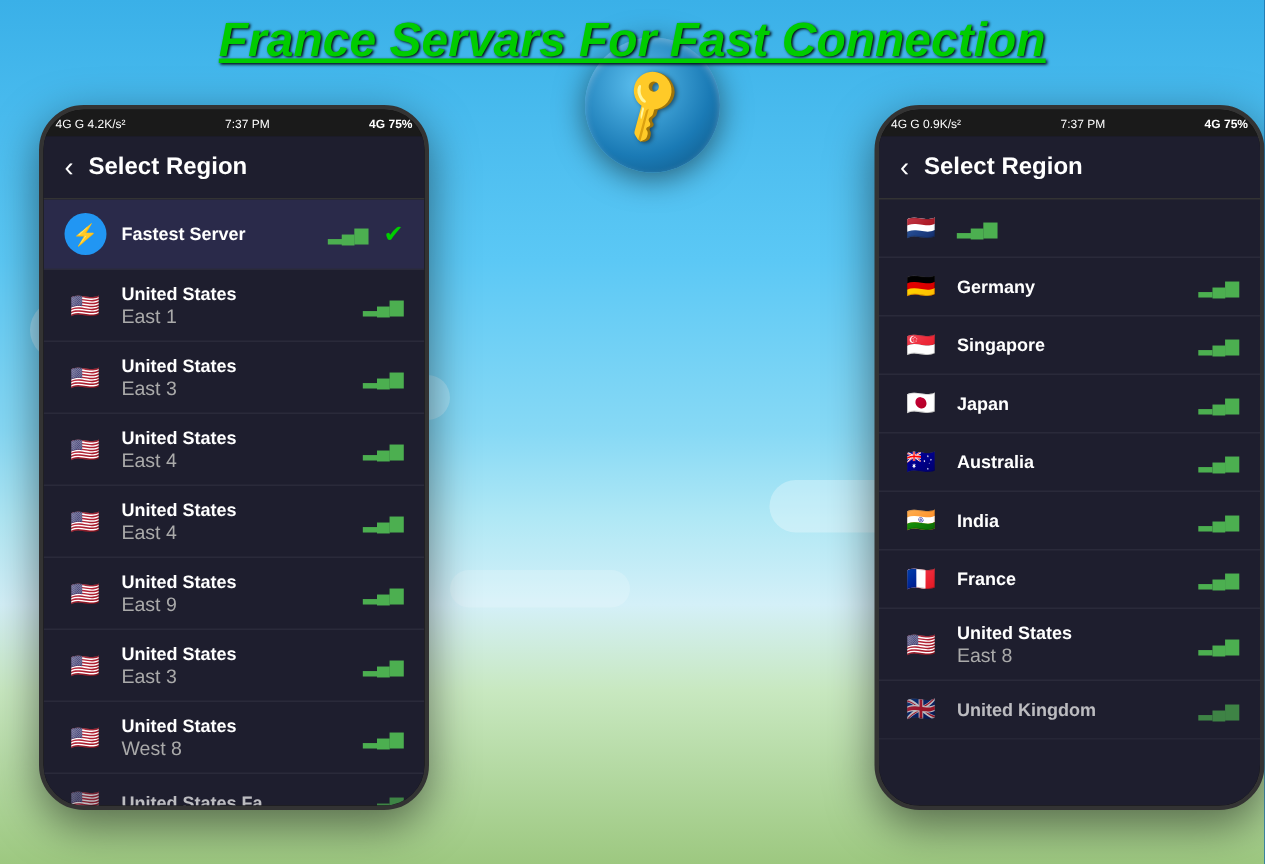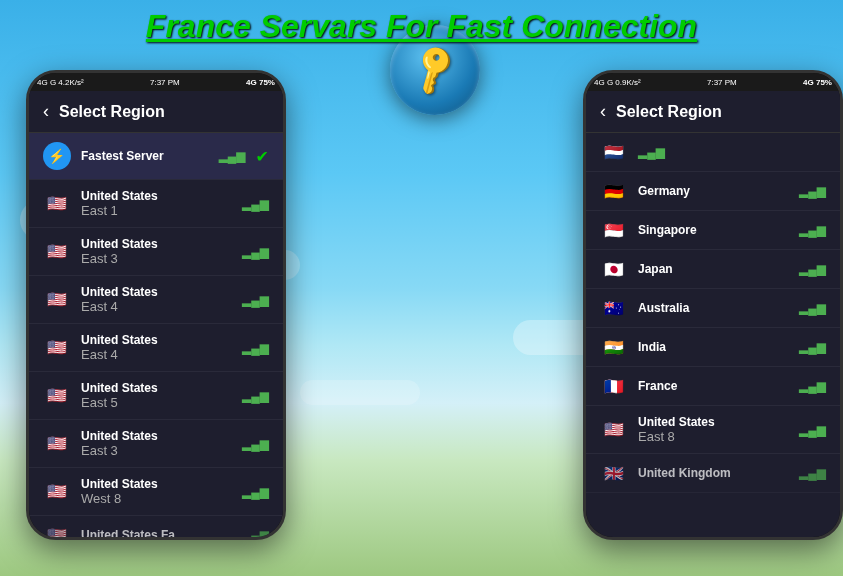--- a/index.html
+++ b/index.html
@@ -304,21 +304,21 @@
             <div class="server-name">United States</div>
             <div class="server-sub">East 4</div>
           </div>
           <span class="signal-bars">▂▄▆</span>
         </div>
 
         <div class="server-item">
           <div class="flag">🇺🇸</div>
           <div class="server-info">
             <div class="server-name">United States</div>
-            <div class="server-sub">East 5</div>
+            <div class="server-sub">East 9</div>
           </div>
           <span class="signal-bars">▂▄▆</span>
         </div>
 
         <div class="server-item">
           <div class="flag">🇺🇸</div>
           <div class="server-info">
             <div class="server-name">United States</div>
             <div class="server-sub">East 3</div>
           </div>

